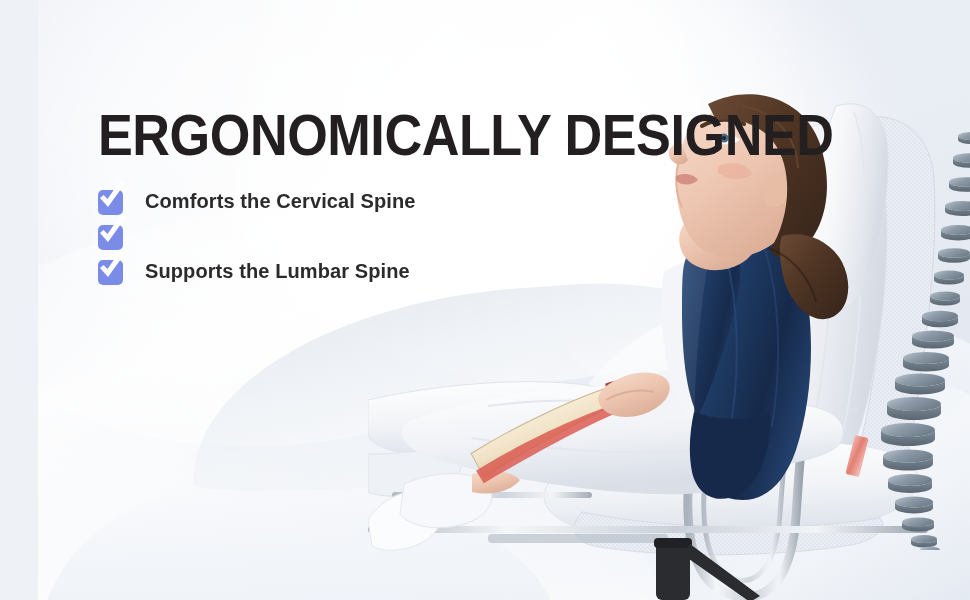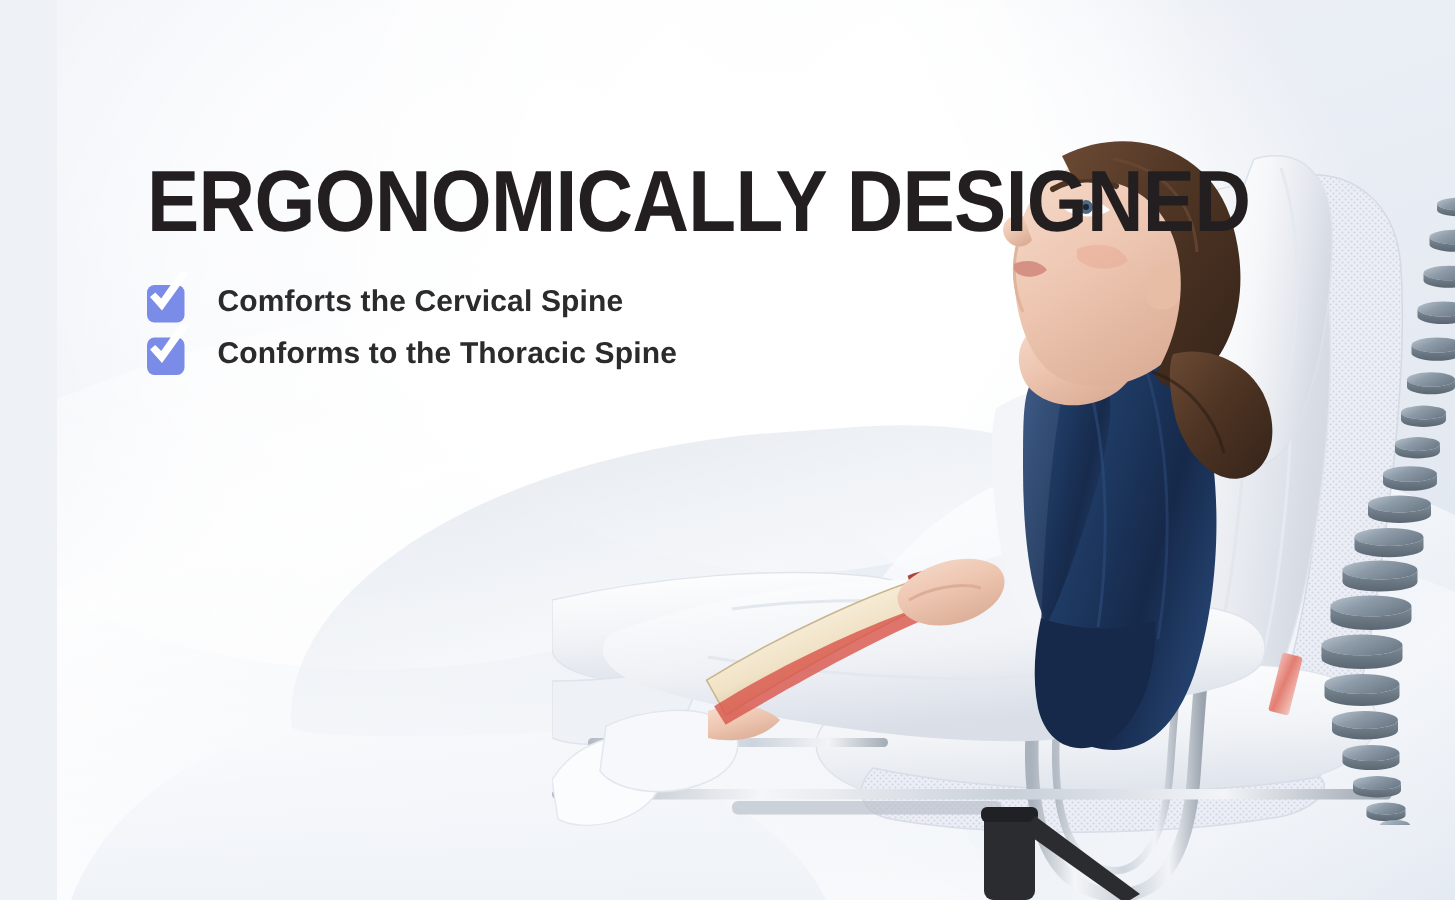--- a/index.html
+++ b/index.html
@@ -434,20 +434,28 @@
         <span class="bullet-text">Comforts the Cervical Spine</span>
       </div>
 
       <div class="bullet">
         <span class="cb-wrap">
           <span class="cb-box"></span>
           <svg class="cb-check" viewBox="0 0 34 32">
             <path d="M5 17 L13 26 L31 1 L25 0 L12.5 18 L8.5 14 Z" fill="#ffffff"></path>
           </svg>
         </span>
-        <span class="bullet-text">Conforms to the Thoracic Spine</span>
       </div>
 
+      <div class="bullet">
+        <span class="cb-wrap">
+          <span class="cb-box"></span>
+          <svg class="cb-check" viewBox="0 0 34 32">
+            <path d="M5 17 L13 26 L31 1 L25 0 L12.5 18 L8.5 14 Z" fill="#ffffff"></path>
+          </svg>
+        </span>
+        <span class="bullet-text">Supports the Lumbar Spine</span>
+      </div>
 
     </div>
   </div>
 
 </div>
 
 </body></html>

